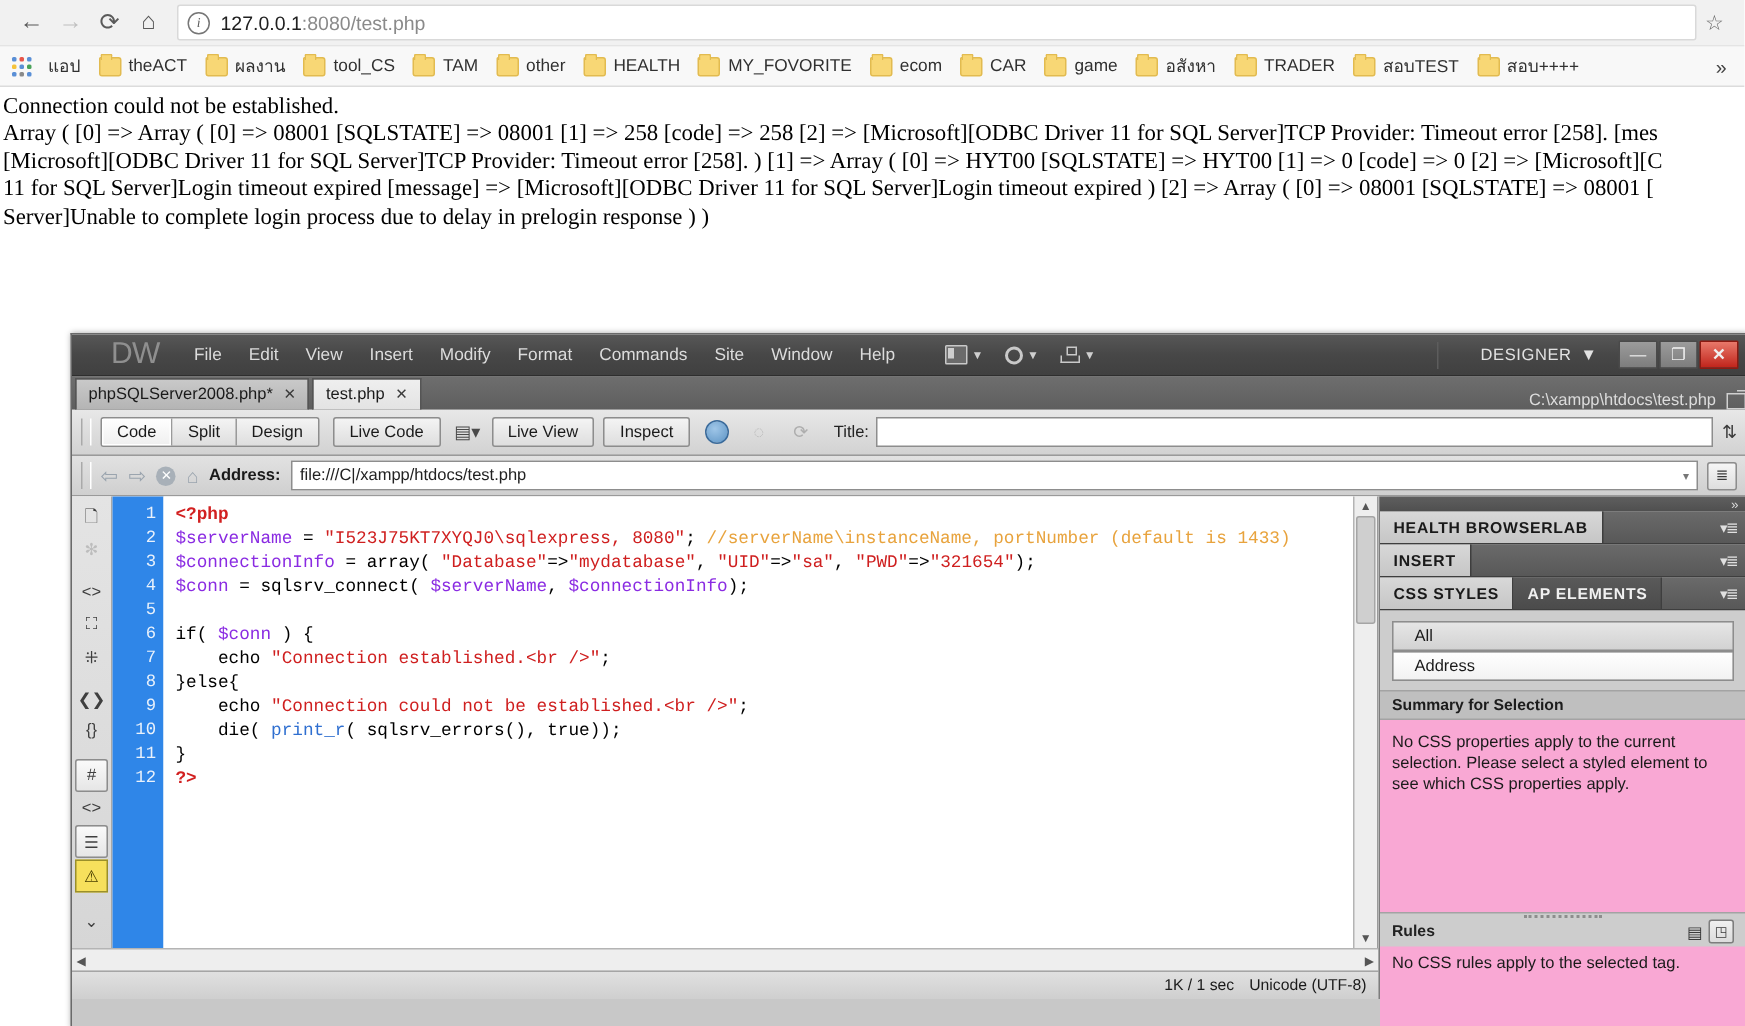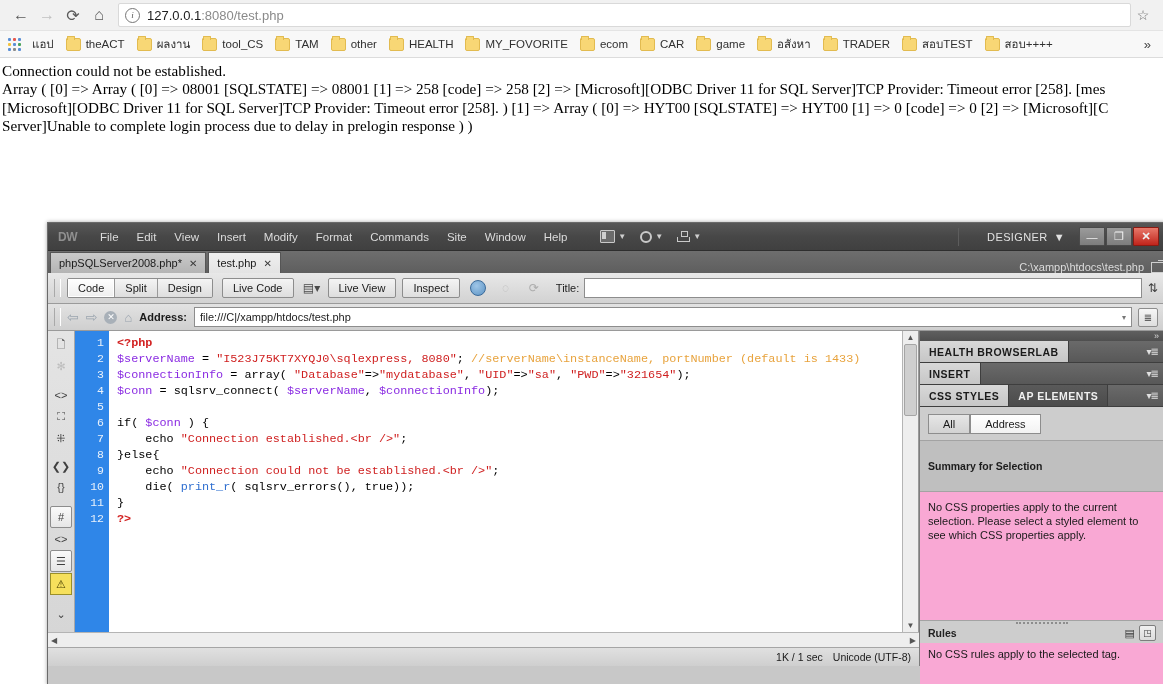--- a/index.html
+++ b/index.html
@@ -76,22 +76,22 @@
     background:#c8c8c8;border:1px solid #6a6a6a;border-bottom:none;
     box-shadow:0 0 4px rgba(0,0,0,.35);overflow:hidden;
     font-size:11px;color:#222;
   }
   .dw-menubar{
     height:27px;display:flex;align-items:center;
     background:linear-gradient(#575757,#474747 50%,#404040);
     border-bottom:1px solid #2e2e2e;color:#d8d8d8;
   }
   .dw-logo{
-    font-family:"Liberation Sans", sans-serif;font-weight:bold;font-size:12px;
-    letter-spacing:-.5px;color:#8f8f8f;padding:0 14px 0 10px;
+    font-family:"Liberation Sans", sans-serif;font-weight:normal;font-size:20px;
+    letter-spacing:-.5px;color:#8f8f8f;padding:0 14px 0 26px;
   }
   .dw-menu{display:flex;align-items:center;gap:0px;}
   .dw-menu span{padding:4px 9px;font-size:11.5px;color:#dcdcdc;}
   .dw-ctrl-icons{display:flex;align-items:center;gap:14px;margin-left:24px;}
   .dwi{display:flex;align-items:center;gap:3px;color:#d0d0d0;font-size:11px;}
   .dwi .box{
     width:13px;height:11px;border:1px solid #c9c9c9;border-radius:1px;
     display:inline-block;position:relative;background:#6b6b6b;
   }
   .dwi .box:after{content:"";position:absolute;left:1px;top:1px;width:4px;height:7px;background:#cfcfcf;}
@@ -260,29 +260,29 @@
     background:linear-gradient(#5a5a5a,#4b4b4b);border-right:1px solid #3e3e3e;
   }
   .ptlabel.on{background:linear-gradient(#d8d8d8,#c6c6c6);color:#1a1a1a;}
   .ptmenu{margin-left:auto;padding-right:6px;color:#e0e0e0;font-size:10px;letter-spacing:-1px;}
   .dockbar{
     height:14px;background:linear-gradient(#5f5f5f,#4f4f4f);
     display:flex;align-items:center;justify-content:flex-end;padding-right:5px;
     color:#dadada;font-size:9px;
   }
   .panelbody{background:#cdcdcd;padding:0;}
-  .segrow{display:flex;padding:7px 8px 6px 8px;gap:0;}
+  .segrow{display:flex;padding:7px 8px 6px 8px;gap:0;flex-direction:column;}
   .seg{
     padding:3px 14px;font-size:11px;border:1px solid #8d8d8d;
     background:linear-gradient(#e6e6e6,#d2d2d2);color:#1a1a1a;
   }
   .seg.on{background:linear-gradient(#ffffff,#f2f2f2);}
   .sechead{
     background:#bfbfbf;border-top:1px solid #a3a3a3;border-bottom:1px solid #a3a3a3;
-    font-size:10.5px;font-weight:bold;padding:19px 8px;color:#1c1c1c;
+    font-size:10.5px;font-weight:bold;padding:3px 8px;color:#1c1c1c;
   }
   .whitebox{background:#f9a8d4;padding:8px;font-size:11px;color:#1a1a1a;line-height:14px;}
   .rules-head{
     display:flex;align-items:center;gap:16px;padding:4px 8px 2px 8px;
     border-top:1px solid #a3a3a3;position:relative;
   }
   .rules-head b{font-size:10.5px;}
   .dots{
     position:absolute;left:50%;transform:translateX(-50%);top:1px;
     width:52px;border-top:2px dotted #8d8d8d;
@@ -380,20 +380,21 @@
         <span>สอบ++++</span>
       </div>
     <div class="bm-overflow">»</div>
   </div>
 </div>
 
 <div class="page">
   <p>Connection could not be established.</p>
   <p>Array ( [0] =&gt; Array ( [0] =&gt; 08001 [SQLSTATE] =&gt; 08001 [1] =&gt; 258 [code] =&gt; 258 [2] =&gt; [Microsoft][ODBC Driver 11 for SQL Server]TCP Provider: Timeout error [258]. [mes</p>
   <p>[Microsoft][ODBC Driver 11 for SQL Server]TCP Provider: Timeout error [258]. ) [1] =&gt; Array ( [0] =&gt; HYT00 [SQLSTATE] =&gt; HYT00 [1] =&gt; 0 [code] =&gt; 0 [2] =&gt; [Microsoft][C</p>
+  <p>11 for SQL Server]Login timeout expired [message] =&gt; [Microsoft][ODBC Driver 11 for SQL Server]Login timeout expired ) [2] =&gt; Array ( [0] =&gt; 08001 [SQLSTATE] =&gt; 08001 [</p>
   <p>Server]Unable to complete login process due to delay in prelogin response ) )</p>
 </div>
 
 <div class="dw">
 
   <div class="dw-menubar">
     <div class="dw-logo">DW</div>
     <div class="dw-menu">
       <span>File</span>
       <span>Edit</span>

